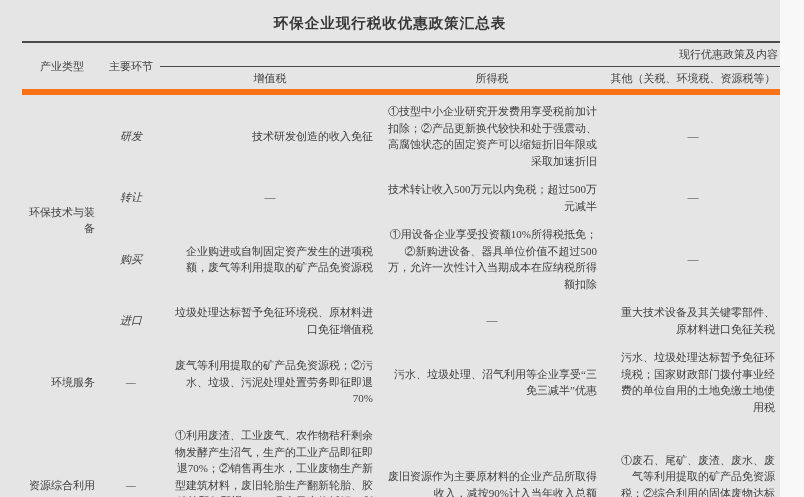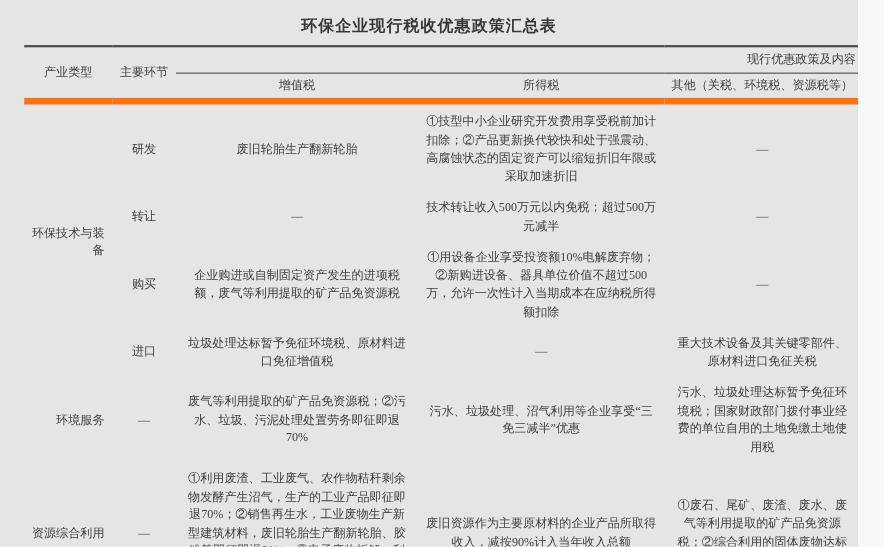--- a/index.html
+++ b/index.html
@@ -37,27 +37,27 @@
   }
   col.c-industry { width: 80px; }
   col.c-stage    { width: 58px; }
   col.c-vat      { width: 220px; }
   col.c-income   { width: 224px; }
   col.c-other    { width: 178px; }
   th, td {
     font-weight: normal;
     padding: 3px 7px;
     vertical-align: middle;
-    text-align: center;
+    text-align: right;
   }
   thead th { text-align: center; padding: 3px 4px; }
   thead tr.h1 th.span-head { border-bottom: 1px solid #4a4a4a; text-align: right; }
   thead tr.h2 th, thead th[rowspan] { border-bottom: 6px solid #f97316; }
   td.industry-cell { text-align: right; vertical-align: middle; }
-  td.stage-cell { text-align: center; vertical-align: middle; }
+  td.stage-cell { text-align: center; vertical-align: middle; font-style: italic; }
   td.dash { text-align: center; }
   tbody td { padding-top: 6px; padding-bottom: 6px; }
   tbody tr:first-child td { padding-top: 8px; }
 </style>
 </head>
 <body>
 
 <div class="page">
   <div class="doc-title">环保企业现行税收优惠政策汇总表</div>
 
@@ -78,34 +78,34 @@
       <tr class="h2">
         <th>增值税</th>
         <th>所得税</th>
         <th>其他（关税、环境税、资源税等）</th>
       </tr>
     </thead>
     <tbody>
       <tr>
         <td rowspan="4" class="industry-cell">环保技术与装备</td>
         <td class="stage-cell">研发</td>
-        <td>废旧轮胎生产翻新轮胎</td>
+        <td>技术研发创造的收入免征</td>
         <td>①技型中小企业研究开发费用享受税前加计扣除；②产品更新换代较快和处于强震动、高腐蚀状态的固定资产可以缩短折旧年限或采取加速折旧</td>
         <td class="dash">—</td>
       </tr>
       <tr>
         <td class="stage-cell">转让</td>
         <td class="dash">—</td>
         <td>技术转让收入500万元以内免税；超过500万元减半</td>
         <td class="dash">—</td>
       </tr>
       <tr>
         <td class="stage-cell">购买</td>
         <td>企业购进或自制固定资产发生的进项税额，废气等利用提取的矿产品免资源税</td>
-        <td>①用设备企业享受投资额10%电解废弃物；②新购进设备、器具单位价值不超过500万，允许一次性计入当期成本在应纳税所得额扣除</td>
+        <td>①用设备企业享受投资额10%所得税抵免；②新购进设备、器具单位价值不超过500万，允许一次性计入当期成本在应纳税所得额扣除</td>
         <td class="dash">—</td>
       </tr>
       <tr>
         <td class="stage-cell">进口</td>
         <td>垃圾处理达标暂予免征环境税、原材料进口免征增值税</td>
         <td class="dash">—</td>
         <td>重大技术设备及其关键零部件、原材料进口免征关税</td>
       </tr>
       <tr>
         <td class="industry-cell">环境服务</td>

